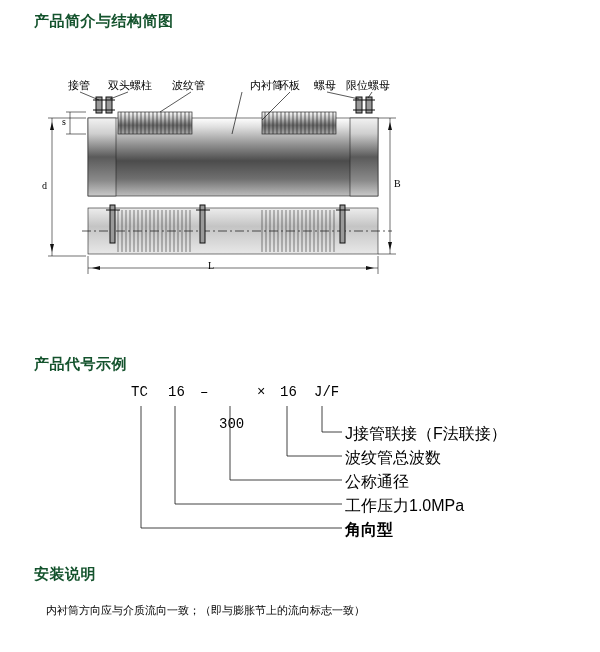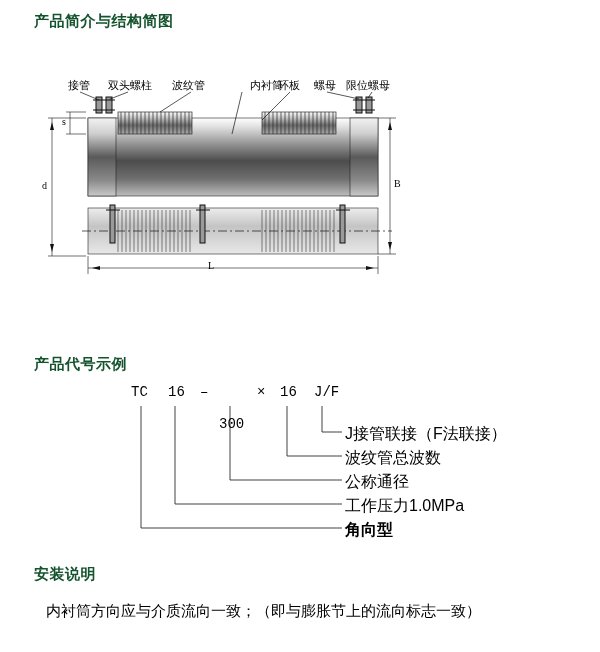--- a/index.html
+++ b/index.html
@@ -66,21 +66,21 @@
     font-size: 16px;
     white-space: nowrap;
   }
 
   
   .notes {
     position: absolute;
     left: 46px;
     top: 600px;
     width: 520px;
-    font-size: 15px;
+    font-size: 11px;
     line-height: 21px;
     font-family: "Liberation Sans", sans-serif;
   }
   .notes div { white-space: nowrap; }
 </style>
 </head>
 <body>
 
 <div class="section-title title-1">产品简介与结构简图</div>
 <div class="section-title title-2">产品代号示例</div>

